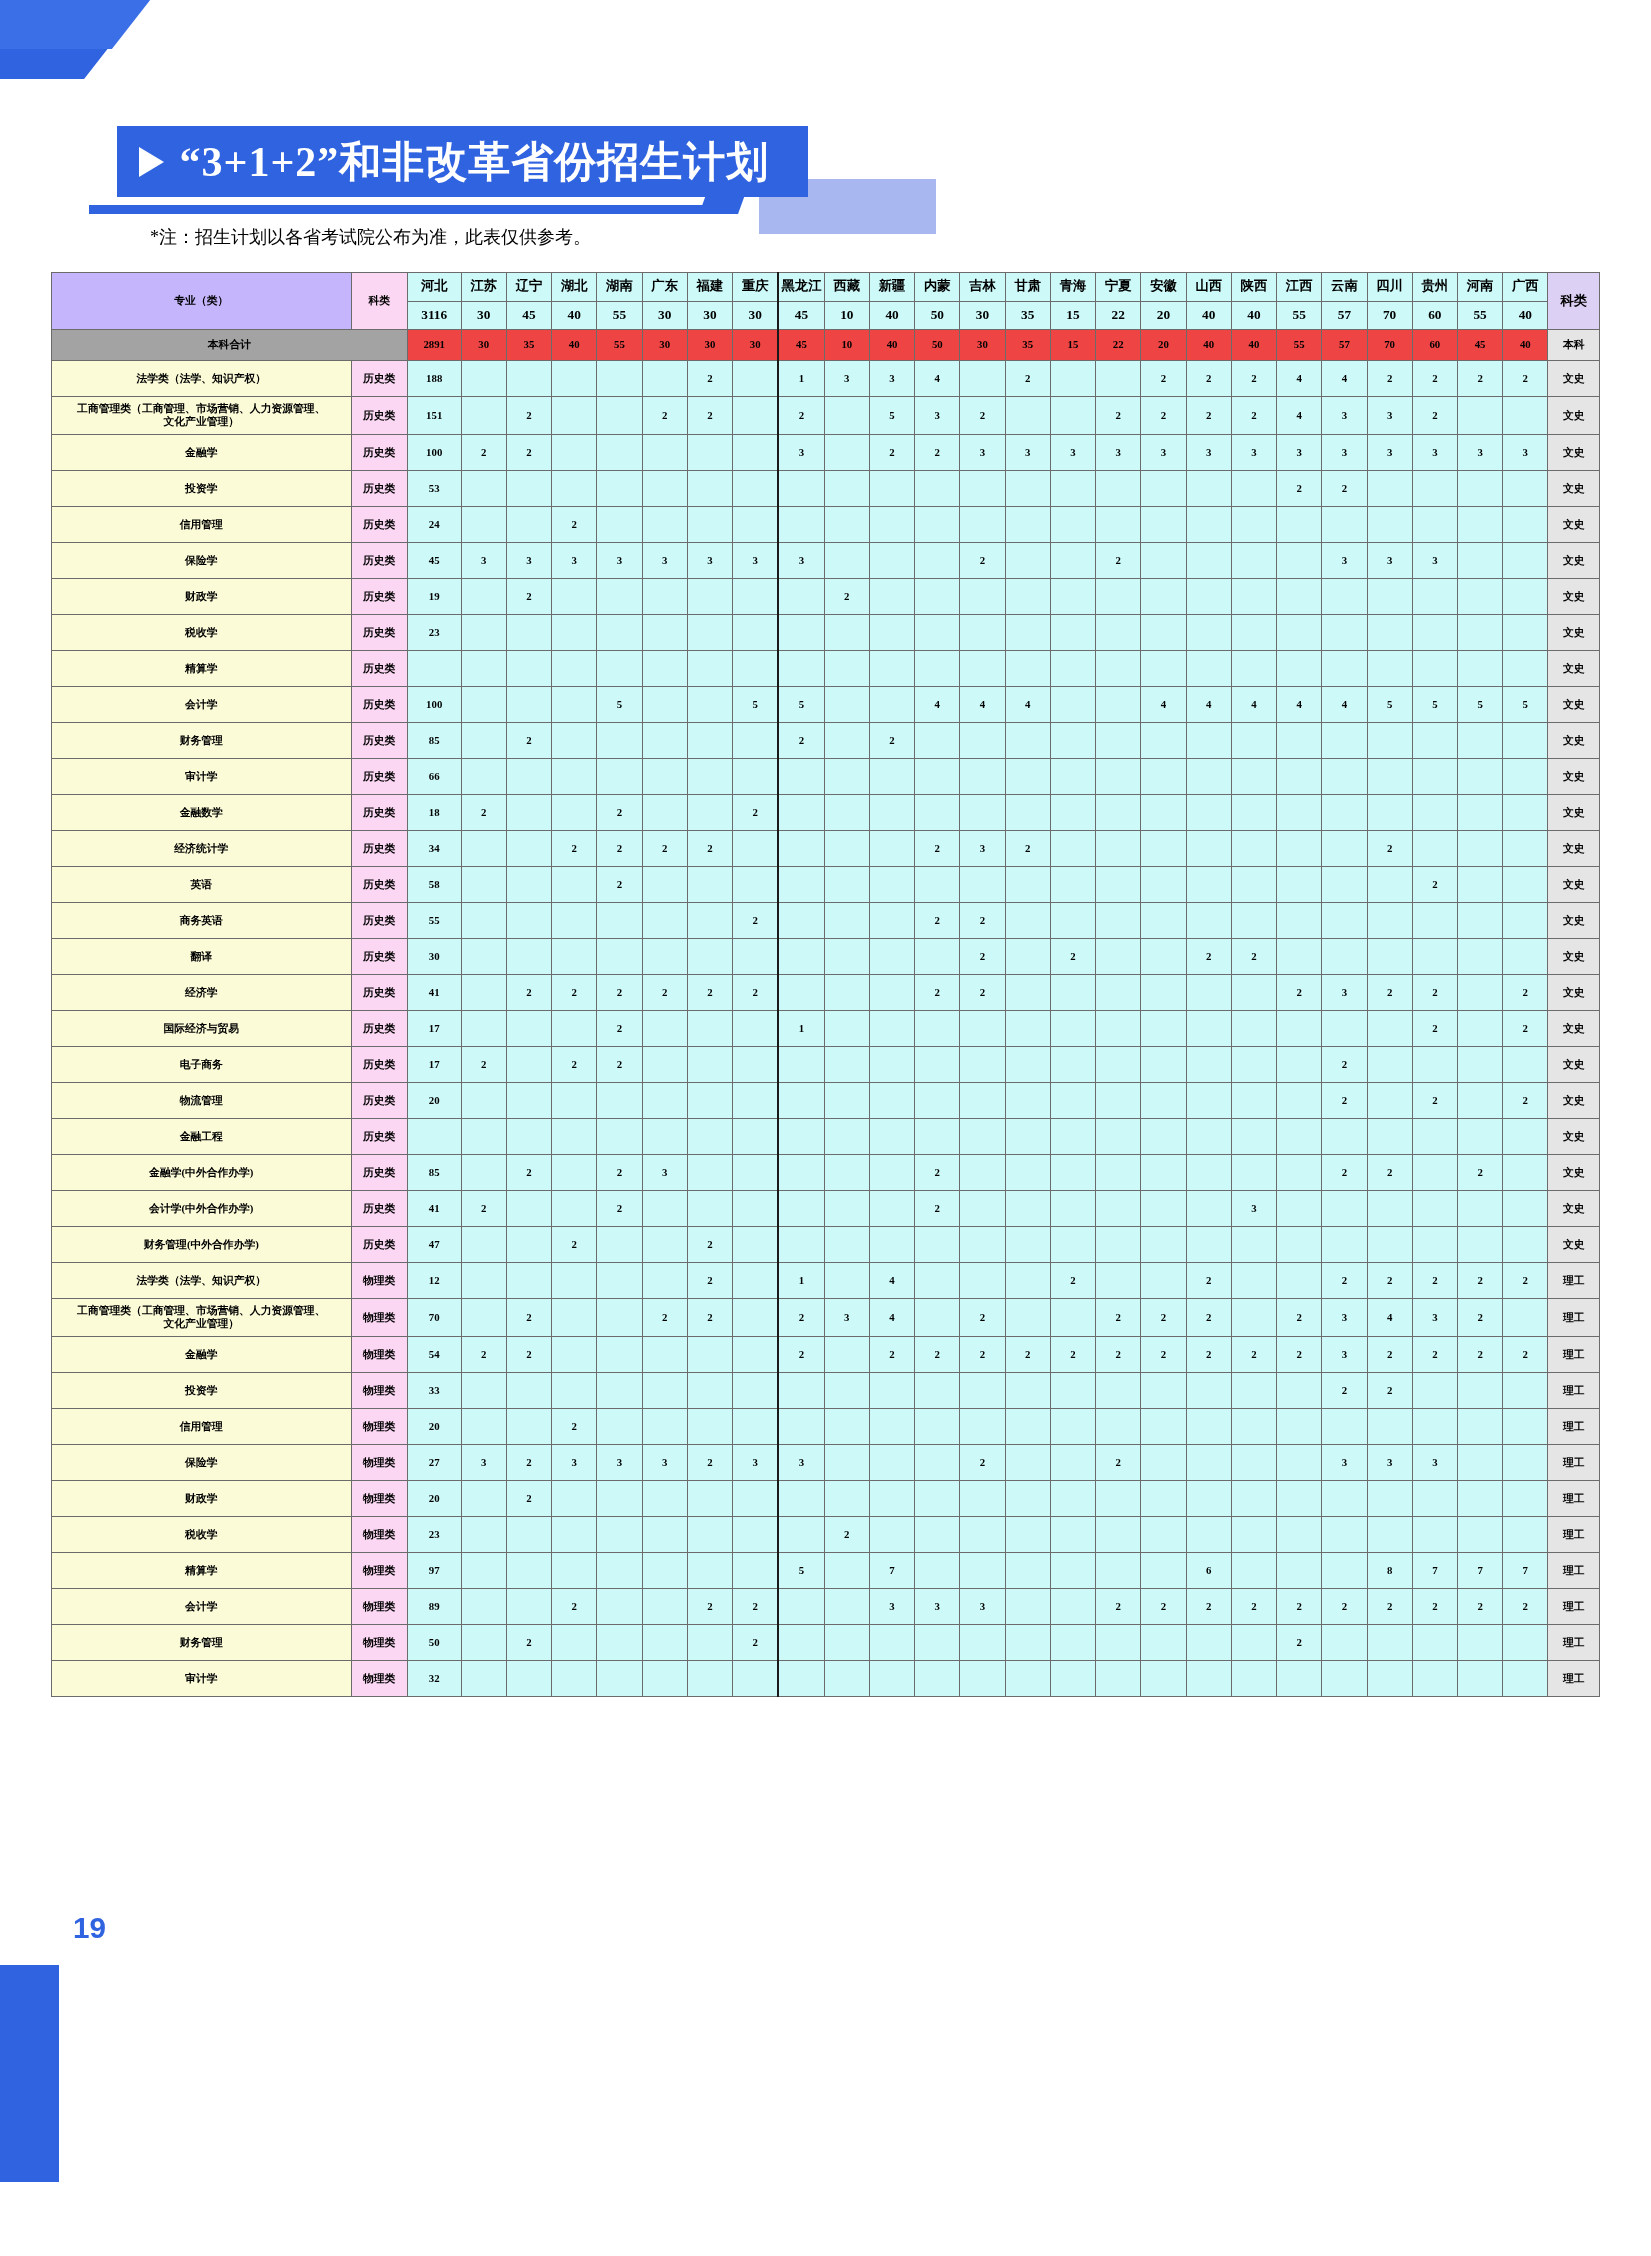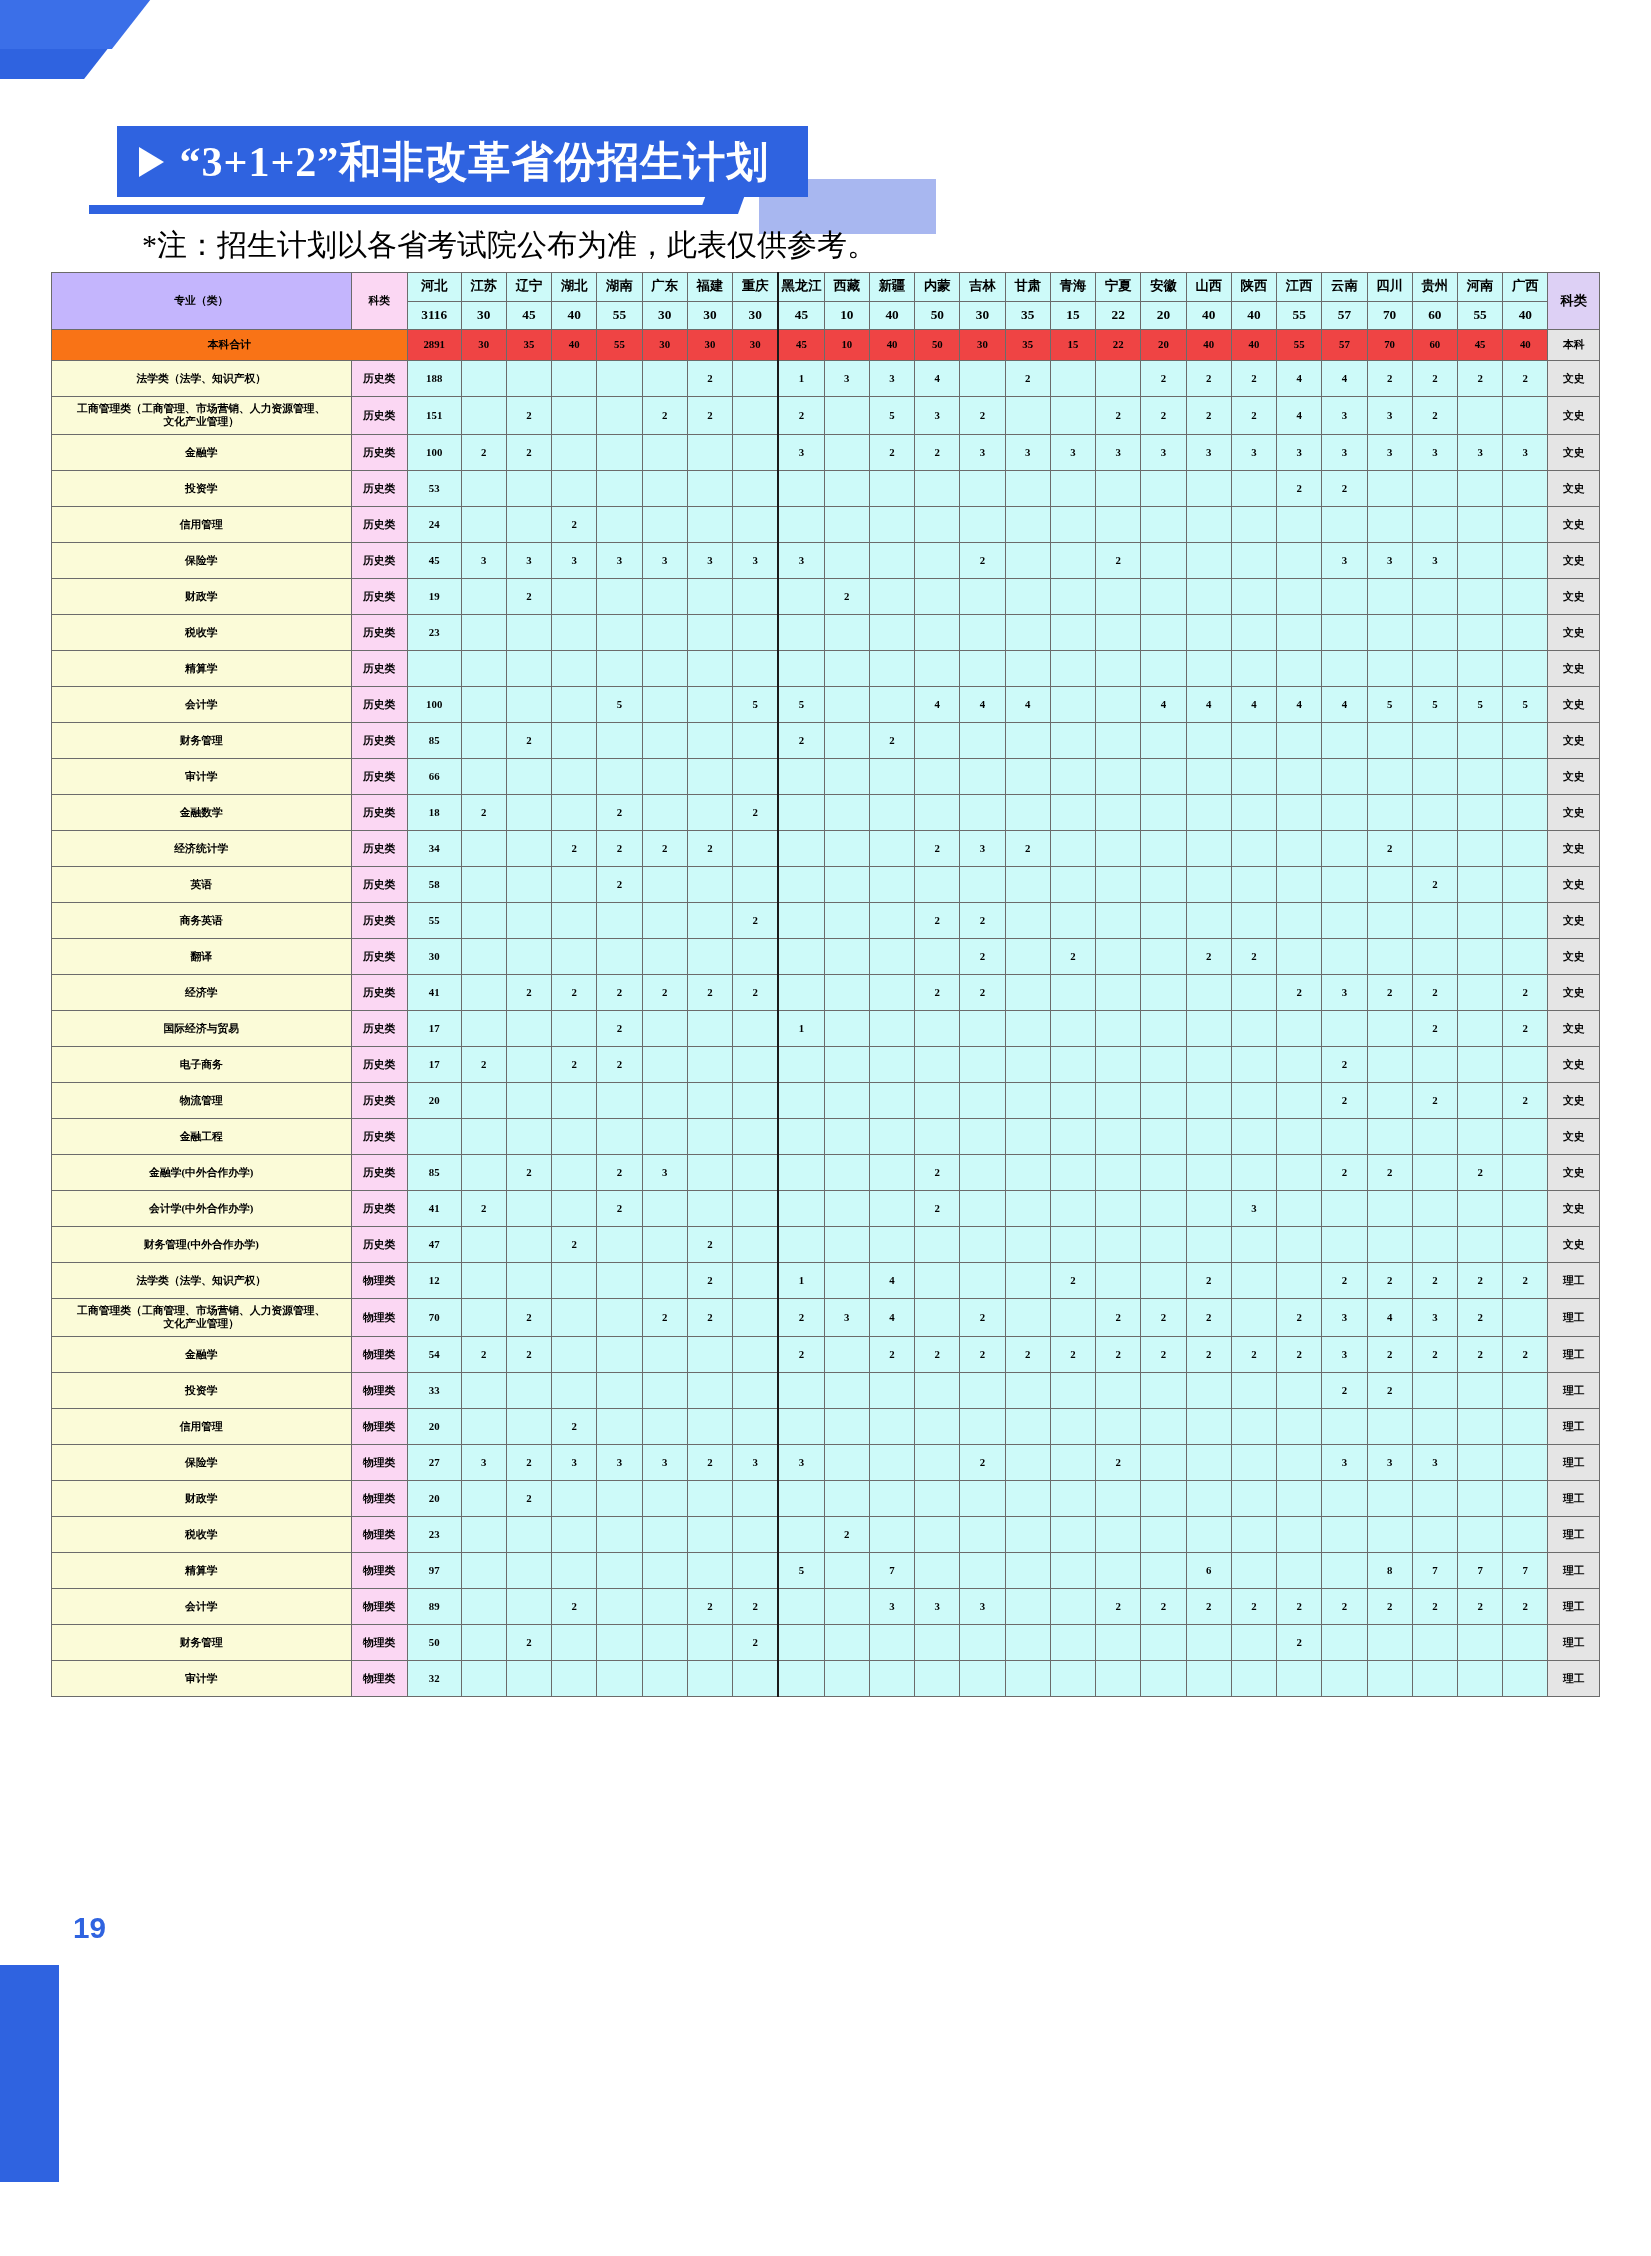--- a/index.html
+++ b/index.html
@@ -26,40 +26,40 @@
   .banner-skew{position:absolute;left:638px;top:126px;width:59px;height:71px;
         background:#2f63e0;transform:skewX(-20deg);}
   .banner-skew2{position:absolute;left:690px;top:126px;width:23.6px;height:71px;
         background:#2f63e0;transform:skewX(-20deg);}
   .banner-underline{position:absolute;left:89px;top:205px;width:621px;height:8.9px;background:#2f63e0;}
   .banner-underline2{position:absolute;left:715px;top:126px;width:39px;height:88px;
         background:#2f63e0;transform:skewX(-20deg);}
   .banner-pale{position:absolute;left:759px;top:179px;width:177px;height:55px;background:#a8b7f0;}
 
   
-  .note{position:absolute;left:142px;top:225px;font-size:30px;color:#000;
+  .note{position:absolute;left:150px;top:225px;font-size:18px;color:#000;
         font-family:"Liberation Serif","DejaVu Serif",serif;white-space:nowrap;}
 
   
   .tbl-wrap{position:absolute;left:51px;top:272px;width:1549px;}
   table.plan{border-collapse:collapse;table-layout:fixed;width:1549px;
         font-family:"Liberation Serif","DejaVu Serif",serif;}
   table.plan td,table.plan th{
         border:1px solid #6b6b6b;text-align:center;vertical-align:middle;
         font-size:10.8px;color:#000;padding:0;line-height:1.25;}
   .c-major{background:#fbfbd8;font-size:12.3px;font-weight:bold;width:244px;padding:2px 3.9px;}
   .c-kelei{background:#fbd7f3;font-size:12.3px;font-weight:bold;width:45px;}
   .c-num{background:#cdfaf9;width:36px;font-size:12.3px;font-weight:bold;}
   .c-num.first{width:43px;}
   .c-last{background:#e5e5e5;font-size:12.3px;font-weight:bold;width:41px;}
   .hdr .c-major{background:#c4b5fd;}
   .hdr .c-kelei{background:#fbd7f3;}
   .hdr .c-num{background:#cdfaf9;font-size:13.3px;}
   .hdr .c-last{background:#ddd0f5;font-size:13.3px;}
-  tr.total .c-major{background:#f97316;}
+  tr.total .c-major{background:#a3a3a3;}
   tr.total .c-num{background:#ef4444;}
   .thick-left{border-left:2.2px solid #1a1a1a !important;}
   tr.hdr-name td{height:27.6px;}
   tr.hdr-num td{height:27.6px;}
   tr.total td{height:29.6px;}
   tr.drow td{height:35px;}
   tr.drow.tall td{height:37px;}
   .mj2{font-size:11.3px;}
 
   

